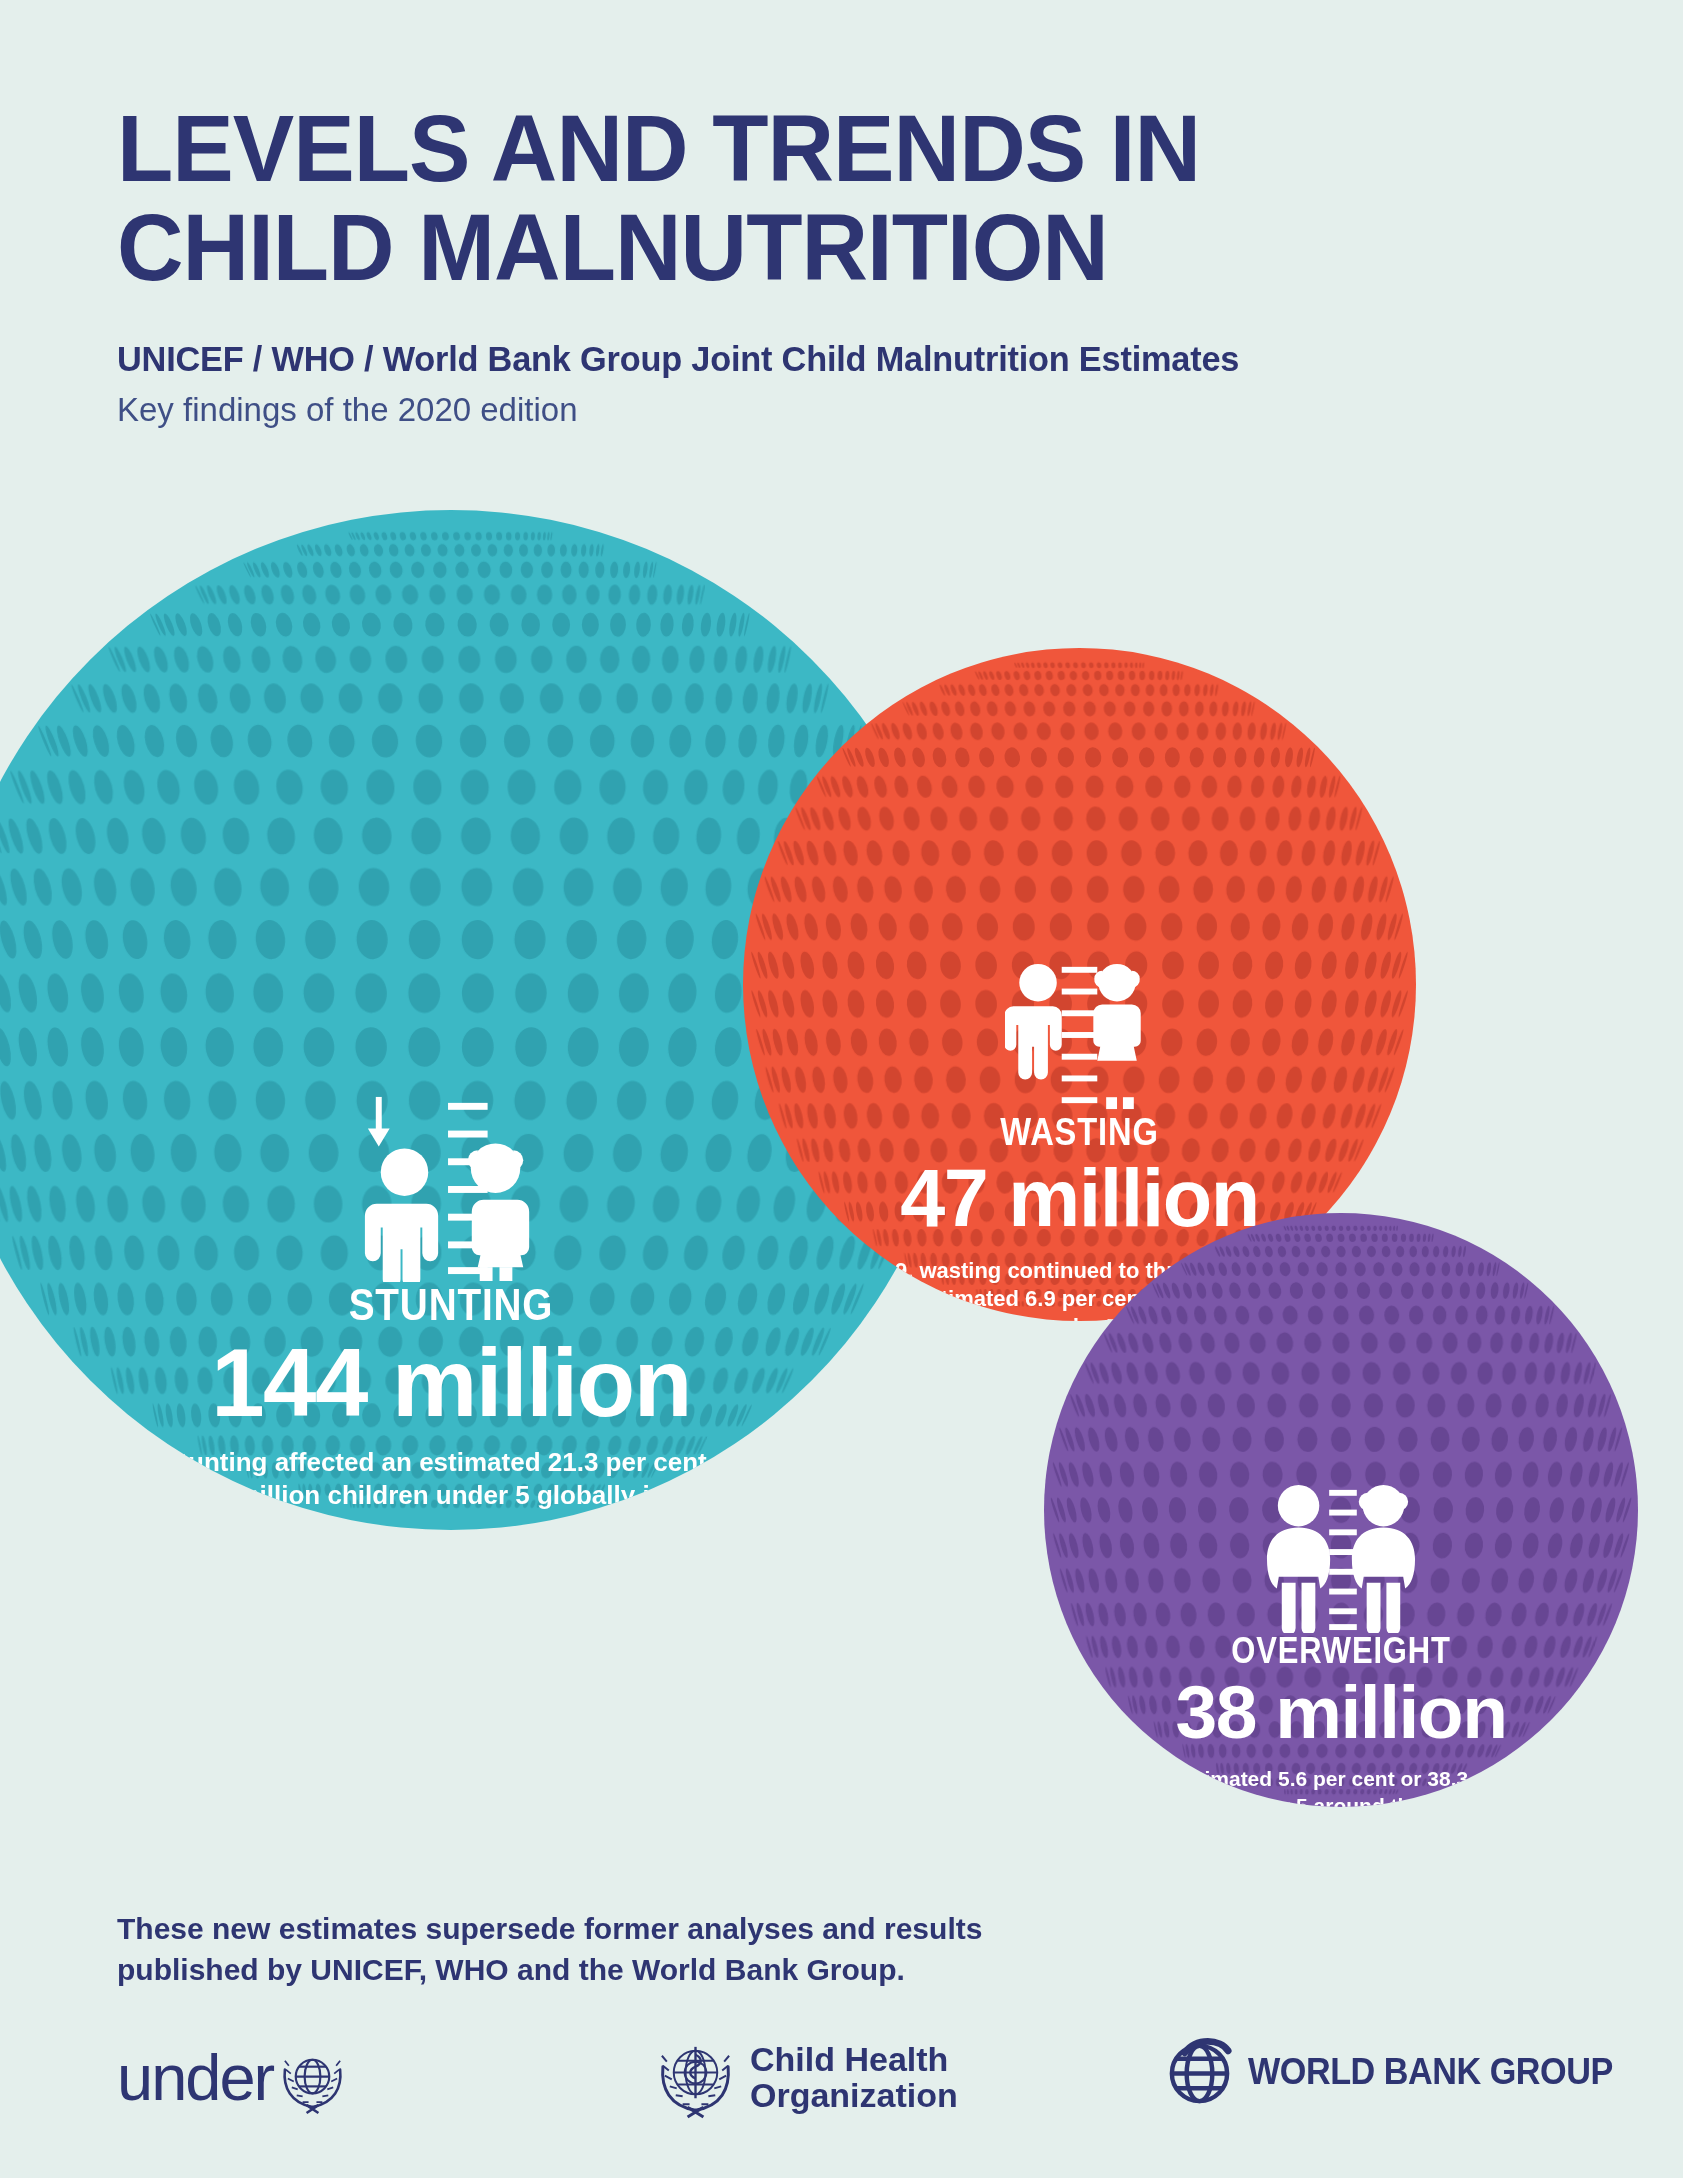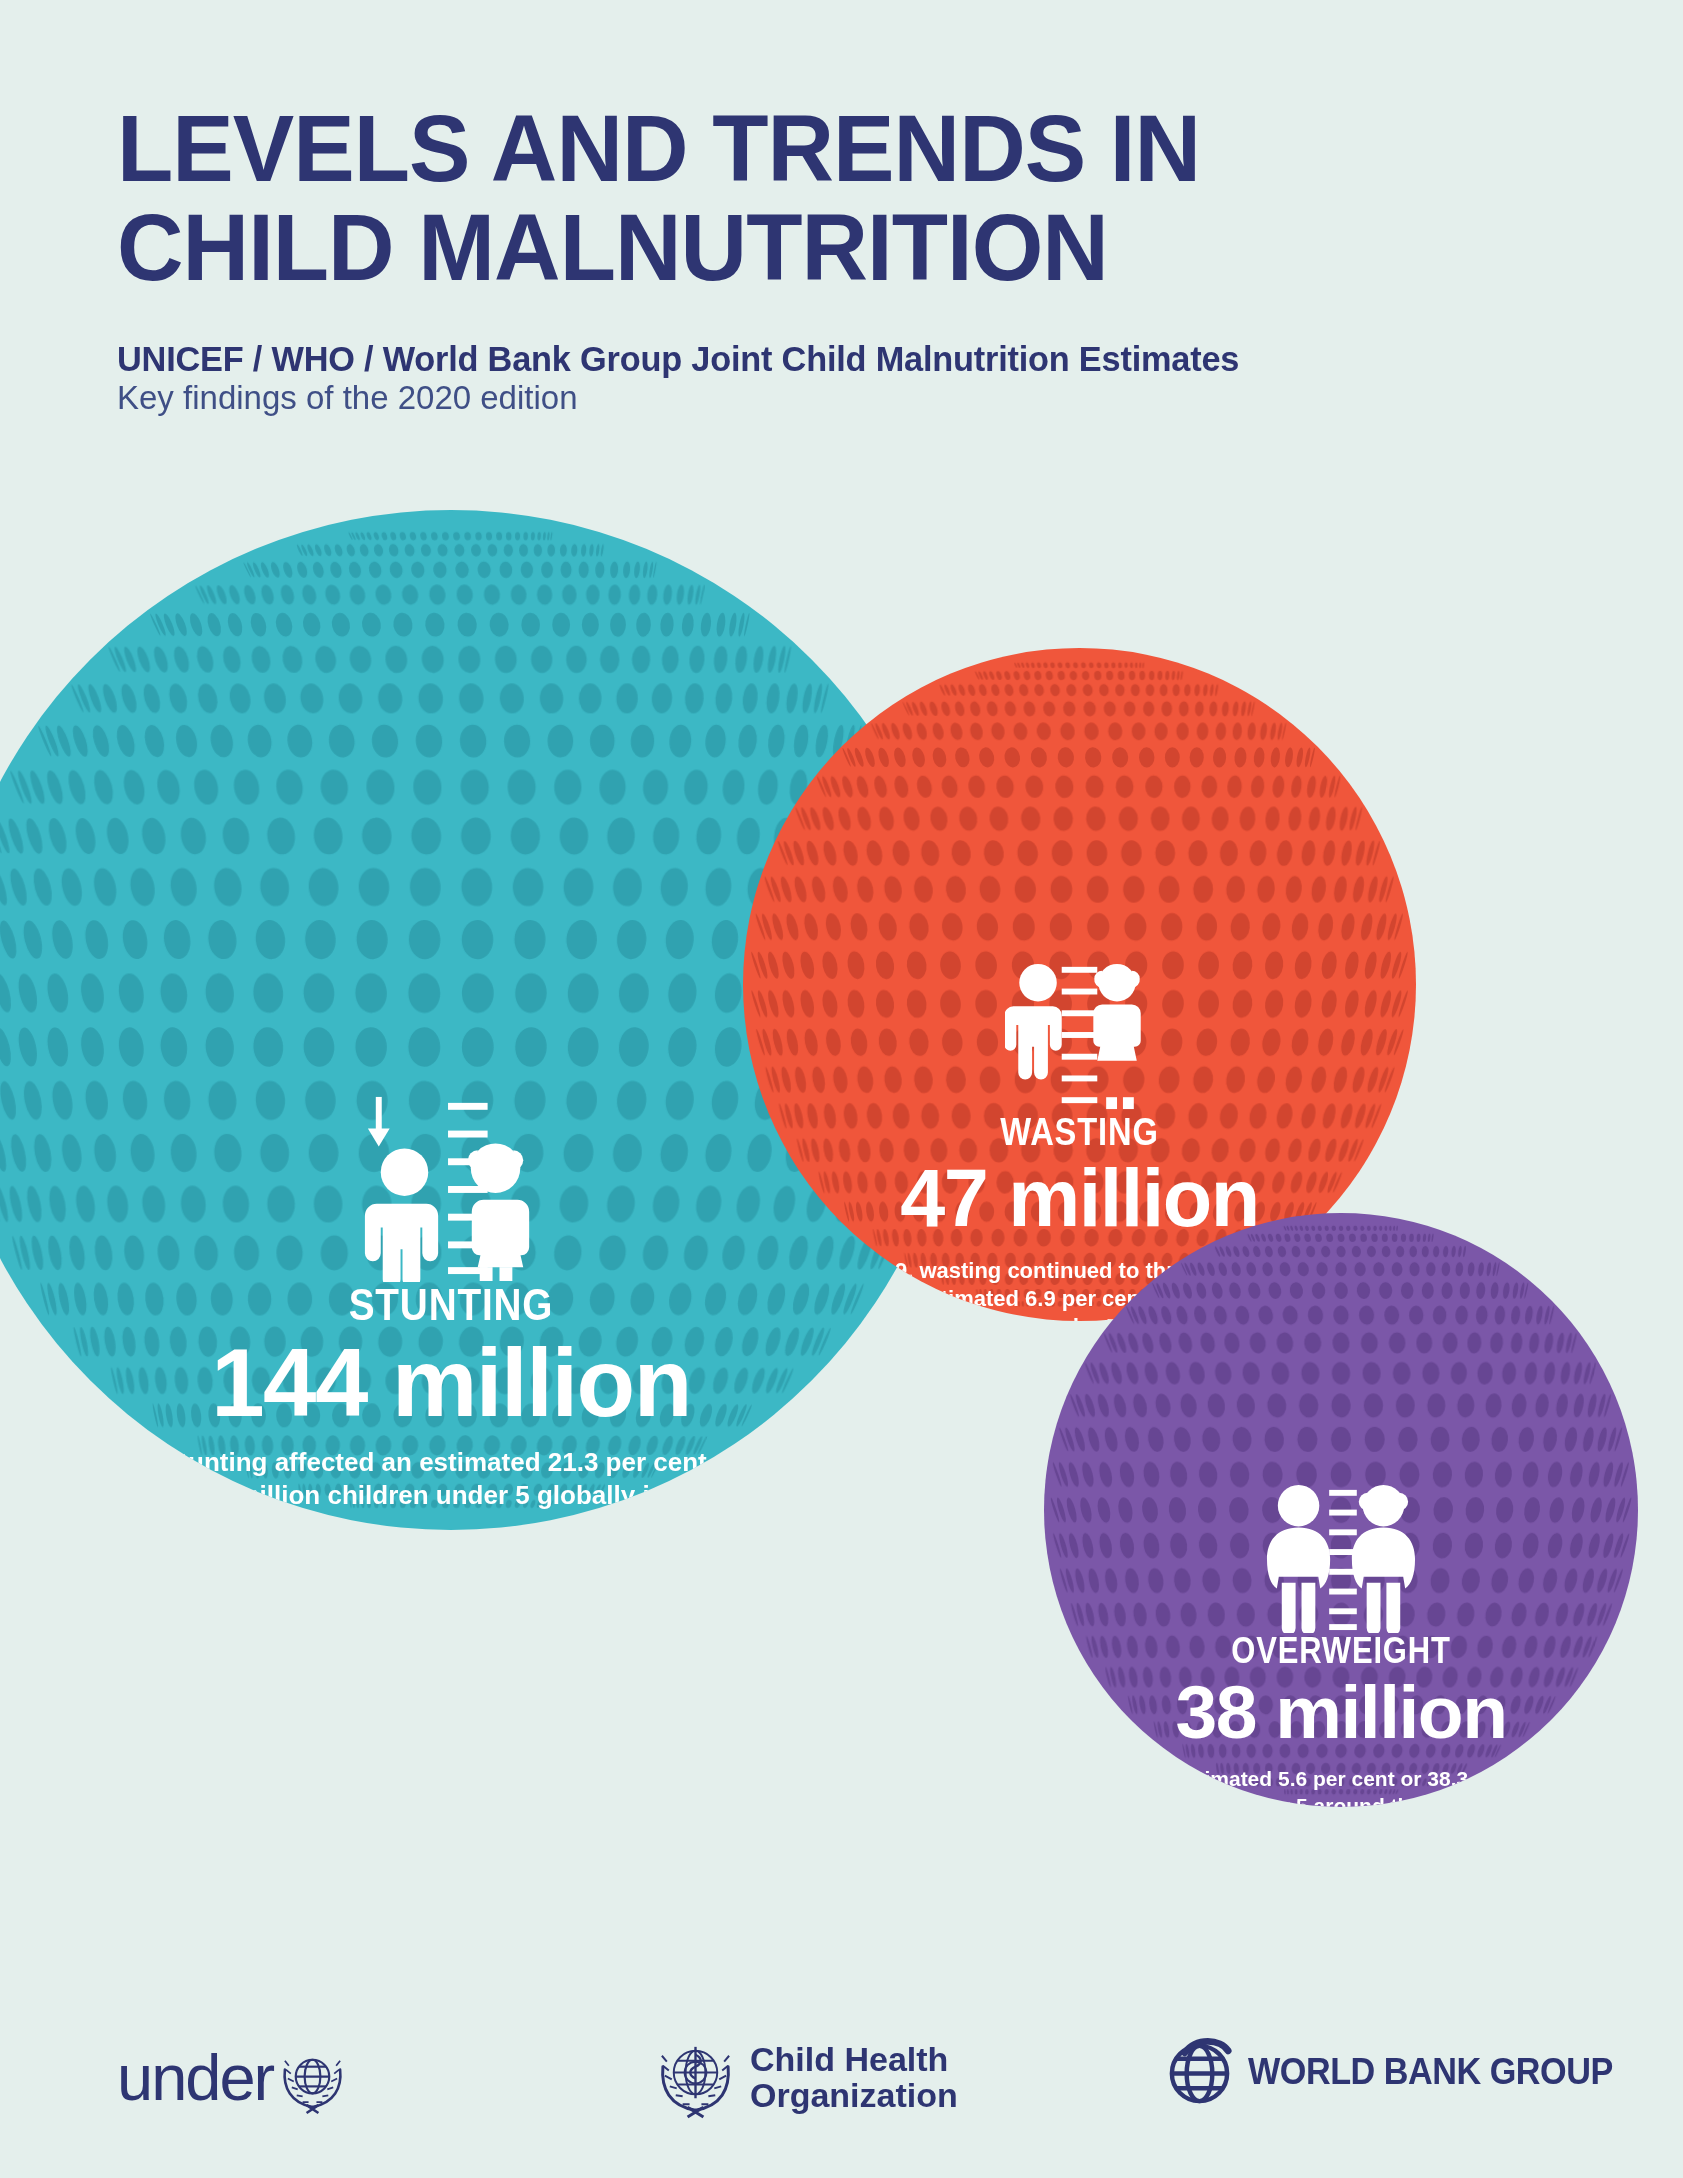--- a/index.html
+++ b/index.html
@@ -45,21 +45,21 @@
   #subtitle {
     margin-top: 42px;
     font-size: 35px;
     font-weight: 700;
     color: #2e3572;
     letter-spacing: -0.2px;
     transform: scaleX(0.98);
     transform-origin: left center;
   }
   #edition {
-    margin-top: 0;
+    margin-top: 12px;
     font-size: 33px;
     font-weight: 400;
     color: #3f4f86;
   }
 
   
   .globe {
     position: absolute;
     border-radius: 50%;
     overflow: hidden;
@@ -2229,20 +2229,22 @@
           <path d="M108 104 h14 v46 a7 7 0 0 1 -14 0 z"></path>
           <path d="M128 104 h14 v46 a7 7 0 0 1 -14 0 z"></path>
         </svg>
       </div>
       <div class="cat-label">OVERWEIGHT</div>
       <div class="cat-number">38 million</div>
       <div class="cat-desc">An estimated 5.6 per cent or 38.3 million children under 5 around the world were overweight in 2019.</div>
     </div>
   </div>
 
+  <div id="footer-note">These new estimates supersede former analyses and results
+published by UNICEF,  WHO and the World Bank Group.</div>
 
   <div id="logos">
 
     <div class="logo" id="logo-unicef">
       <div class="wordmark">under</div>
       <svg width="71" height="71" viewBox="0 0 72 72" style="margin-left:4px;margin-top:4px;">
         <g stroke="#2e3572" fill="none" stroke-width="2.2">
           <circle cx="36" cy="33" r="17"></circle>
           <ellipse cx="36" cy="33" rx="8" ry="17"></ellipse>
           <line x1="19" y1="33" x2="53" y2="33"></line>

